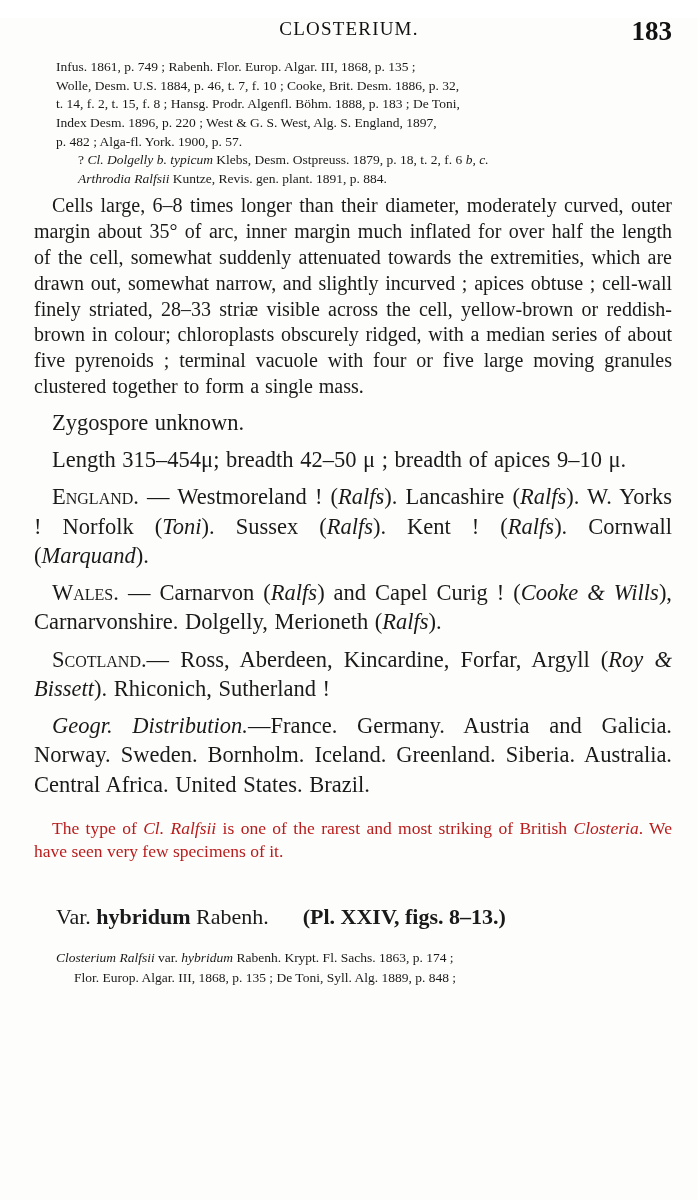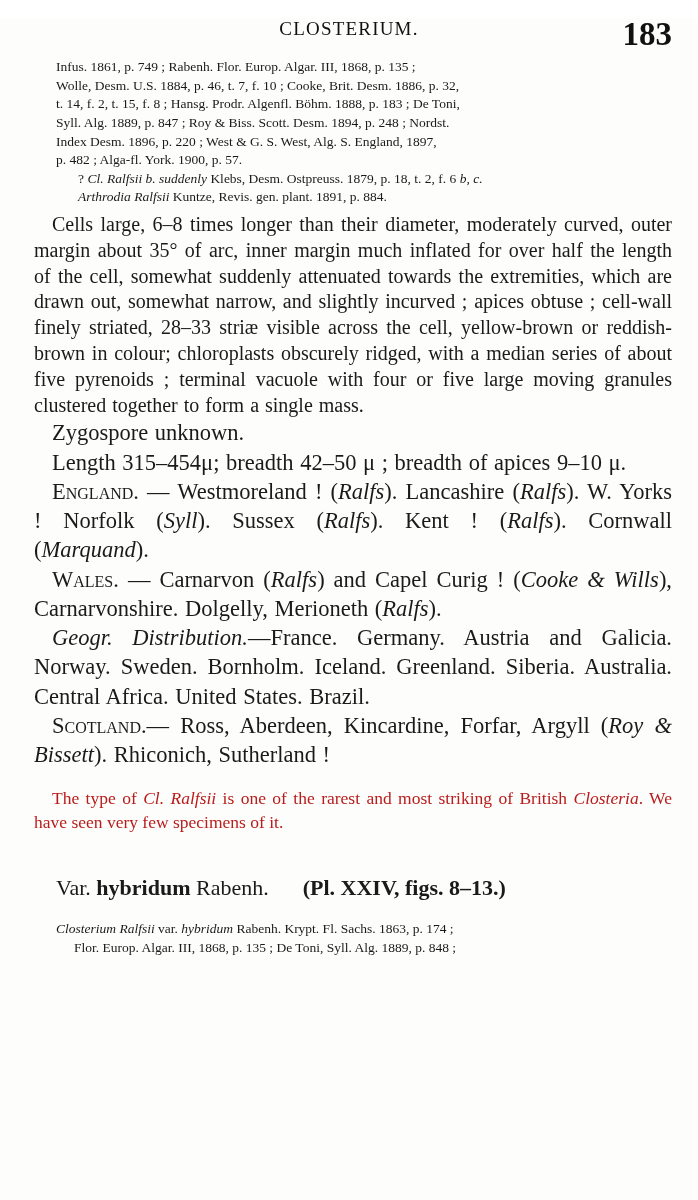--- a/index.html
+++ b/index.html
@@ -34,21 +34,21 @@
   .running-head {
     font-variant: small-caps;
     font-size: 19px;
     letter-spacing: 1.2px;
     color: #111;
   }
   .folio {
     position: absolute;
     right: 26px;
     top: -2px;
-    font-size: 33px;
+    font-size: 27px;
     font-weight: bold;
     color: #111;
   }
   .body {
     padding: 0 26px 0 34px;
   }
   .synonymy {
     font-size: 13.5px;
     line-height: 1.38;
     text-align: justify;
@@ -73,21 +73,21 @@
     text-align: justify;
     margin-top: 5px;
     text-indent: 18px;
     word-spacing: 1px;
   }
   .para {
     font-size: 22.5px;
     line-height: 1.3;
     text-align: justify;
     text-indent: 18px;
-    margin-top: 0;
+    margin-top: 8px;
     word-spacing: 1px;
   }
   .sc {
     font-variant: small-caps;
   }
   i, .it { }
   .smallpara {
     font-size: 17.5px;
     line-height: 1.35;
     text-align: justify;
@@ -121,51 +121,50 @@
     <span class="running-head">CLOSTERIUM.</span>
     <span class="folio">183</span>
   </div>
 
   <div class="body">
 
     <div class="synonymy">
       <span class="line">Infus. 1861, p. 749 ; Rabenh. Flor. Europ. Algar. III, 1868, p. 135 ;</span>
       <span class="line">Wolle, Desm. U.S. 1884, p. 46, t. 7, f. 10 ; Cooke, Brit. Desm. 1886, p. 32,</span>
       <span class="line">t. 14, f. 2, t. 15, f. 8 ; Hansg. Prodr. Algenfl. Böhm. 1888, p. 183 ; De Toni,</span>
-      <span class="line">Syll. Alg. 1889, p. 847 ; Roy &amp; Biss. Scott. Desm. 1894, p. 248 ; Nordst.</span>
       <span class="line">Index Desm. 1896, p. 220 ; West &amp; G. S. West, Alg. S. England, 1897,</span>
       <span class="line">p. 482 ; Alga-fl. York. 1900, p. 57.</span>
       <span class="syn-q">
-        <span>? </span><i>Cl. Ralfsii b. suddenly</i><span> Klebs, Desm. Ostpreuss. 1879, p. 18, t. 2, f. 6 <i>b, c.</i></span>
+        <span>? </span><i>Cl. Dolgelly b. typicum</i><span> Klebs, Desm. Ostpreuss. 1879, p. 18, t. 2, f. 6 <i>b, c.</i></span>
       </span>
       <span class="syn-q">
         <i>Arthrodia Ralfsii</i><span> Kuntze, Revis. gen. plant. 1891, p. 884.</span>
       </span>
     </div>
 
     <div class="desc">Cells large, 6–8 times longer than their diameter, moderately curved, outer margin about 35° of arc, inner margin much inflated for over half the length of the cell, somewhat suddenly attenuated towards the extremities, which are drawn out, somewhat narrow, and slightly incurved ; apices obtuse ; cell-wall finely striated, 28–33 striæ visible across the cell, yellow-brown or reddish-brown in colour; chloroplasts obscurely ridged, with a median series of about five pyrenoids ; terminal vacuole with four or five large moving granules clustered together to form a single mass.</div>
 
     <div class="para">Zygospore unknown.</div>
 
     <div class="para">Length 315–454μ; breadth 42–50 μ ; breadth of apices 9–10 μ.</div>
 
     <div class="para">
-      <span class="sc">England.</span><span> — Westmoreland ! (</span><i>Ralfs</i><span>). Lancashire (</span><i>Ralfs</i><span>). W. Yorks ! Norfolk (</span><i>Syll</i><span>). Sussex (</span><i>Ralfs</i><span>). Kent ! (</span><i>Ralfs</i><span>). Cornwall (</span><i>Marquand</i><span>).</span>
+      <span class="sc">England.</span><span> — Westmoreland ! (</span><i>Ralfs</i><span>). Lancashire (</span><i>Ralfs</i><span>). W. Yorks ! Norfolk (</span><i>Toni</i><span>). Sussex (</span><i>Ralfs</i><span>). Kent ! (</span><i>Ralfs</i><span>). Cornwall (</span><i>Marquand</i><span>).</span>
     </div>
 
     <div class="para">
       <span class="sc">Wales.</span><span> — Carnarvon (</span><i>Ralfs</i><span>) and Capel Curig ! (</span><i>Cooke &amp; Wills</i><span>), Carnarvonshire. Dolgelly, Merioneth (</span><i>Ralfs</i><span>).</span>
     </div>
 
     <div class="para">
-      <i>Geogr. Distribution.</i><span>—France. Germany. Austria and Galicia. Norway. Sweden. Bornholm. Iceland. Greenland. Siberia. Australia. Central Africa. United States. Brazil.</span>
+      <span class="sc">Scotland.</span><span>— Ross, Aberdeen, Kincardine, Forfar, Argyll (</span><i>Roy &amp; Bissett</i><span>). Rhiconich, Sutherland !</span>
     </div>
 
     <div class="para">
-      <span class="sc">Scotland.</span><span>— Ross, Aberdeen, Kincardine, Forfar, Argyll (</span><i>Roy &amp; Bissett</i><span>). Rhiconich, Sutherland !</span>
+      <i>Geogr. Distribution.</i><span>—France. Germany. Austria and Galicia. Norway. Sweden. Bornholm. Iceland. Greenland. Siberia. Australia. Central Africa. United States. Brazil.</span>
     </div>
 
     <div class="smallpara">
       <span>The type of </span><i>Cl. Ralfsii</i><span> is one of the rarest and most striking of British </span><i>Closteria</i><span>. We have seen very few specimens of it.</span>
     </div>
 
     <div class="varhead">
       <span>Var. </span><span class="bold">hybridum</span><span> Rabenh.</span><span class="plate">(Pl. XXIV, figs. 8–13.)</span>
     </div>
 

